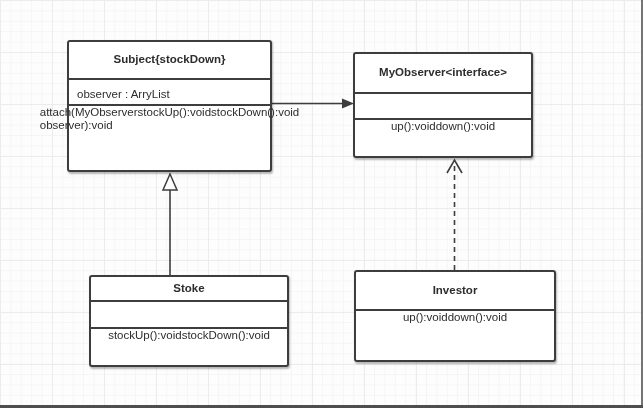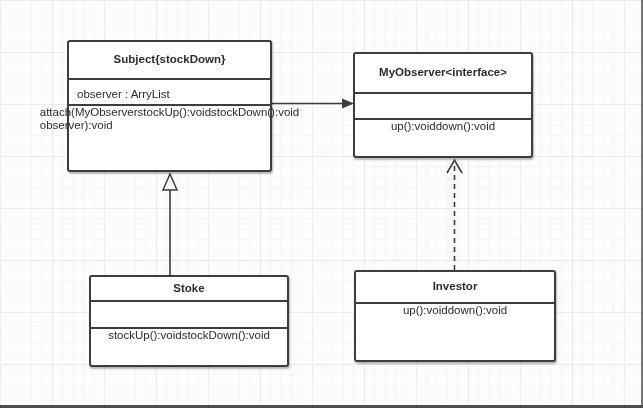--- a/index.html
+++ b/index.html
@@ -53,21 +53,21 @@
   .box-subject   {left:67px; top:40px;  width:205px;height:132px;}
   .box-subject    .uml-title{height:36px;}
   .box-subject    .uml-attrs{height:26px;}
   .box-myobserver{left:353px;top:52px;  width:180px;height:106px;}
   .box-myobserver .uml-title{height:38px;}
   .box-myobserver .uml-attrs{height:26px;}
   .box-stoke     {left:70px; top:275px; width:200px;height:92px;margin-left:19px;}
   .box-stoke      .uml-title{height:23px;}
   .box-stoke      .uml-attrs{height:27px;}
   .box-investor  {left:354px;top:270px; width:202px;height:92px;}
-  .box-investor   .uml-title{height:30px;}
+  .box-investor   .uml-title{height:37px;}
   .box-investor   .uml-attrs{height:26px;}
 </style>
 </head>
 <body>
 
 <div class="canvas">
 
   <svg class="connectors" viewBox="0 0 643 408">
     <g>
       <line x1="272" y1="103.5" x2="343" y2="103.5"></line>

